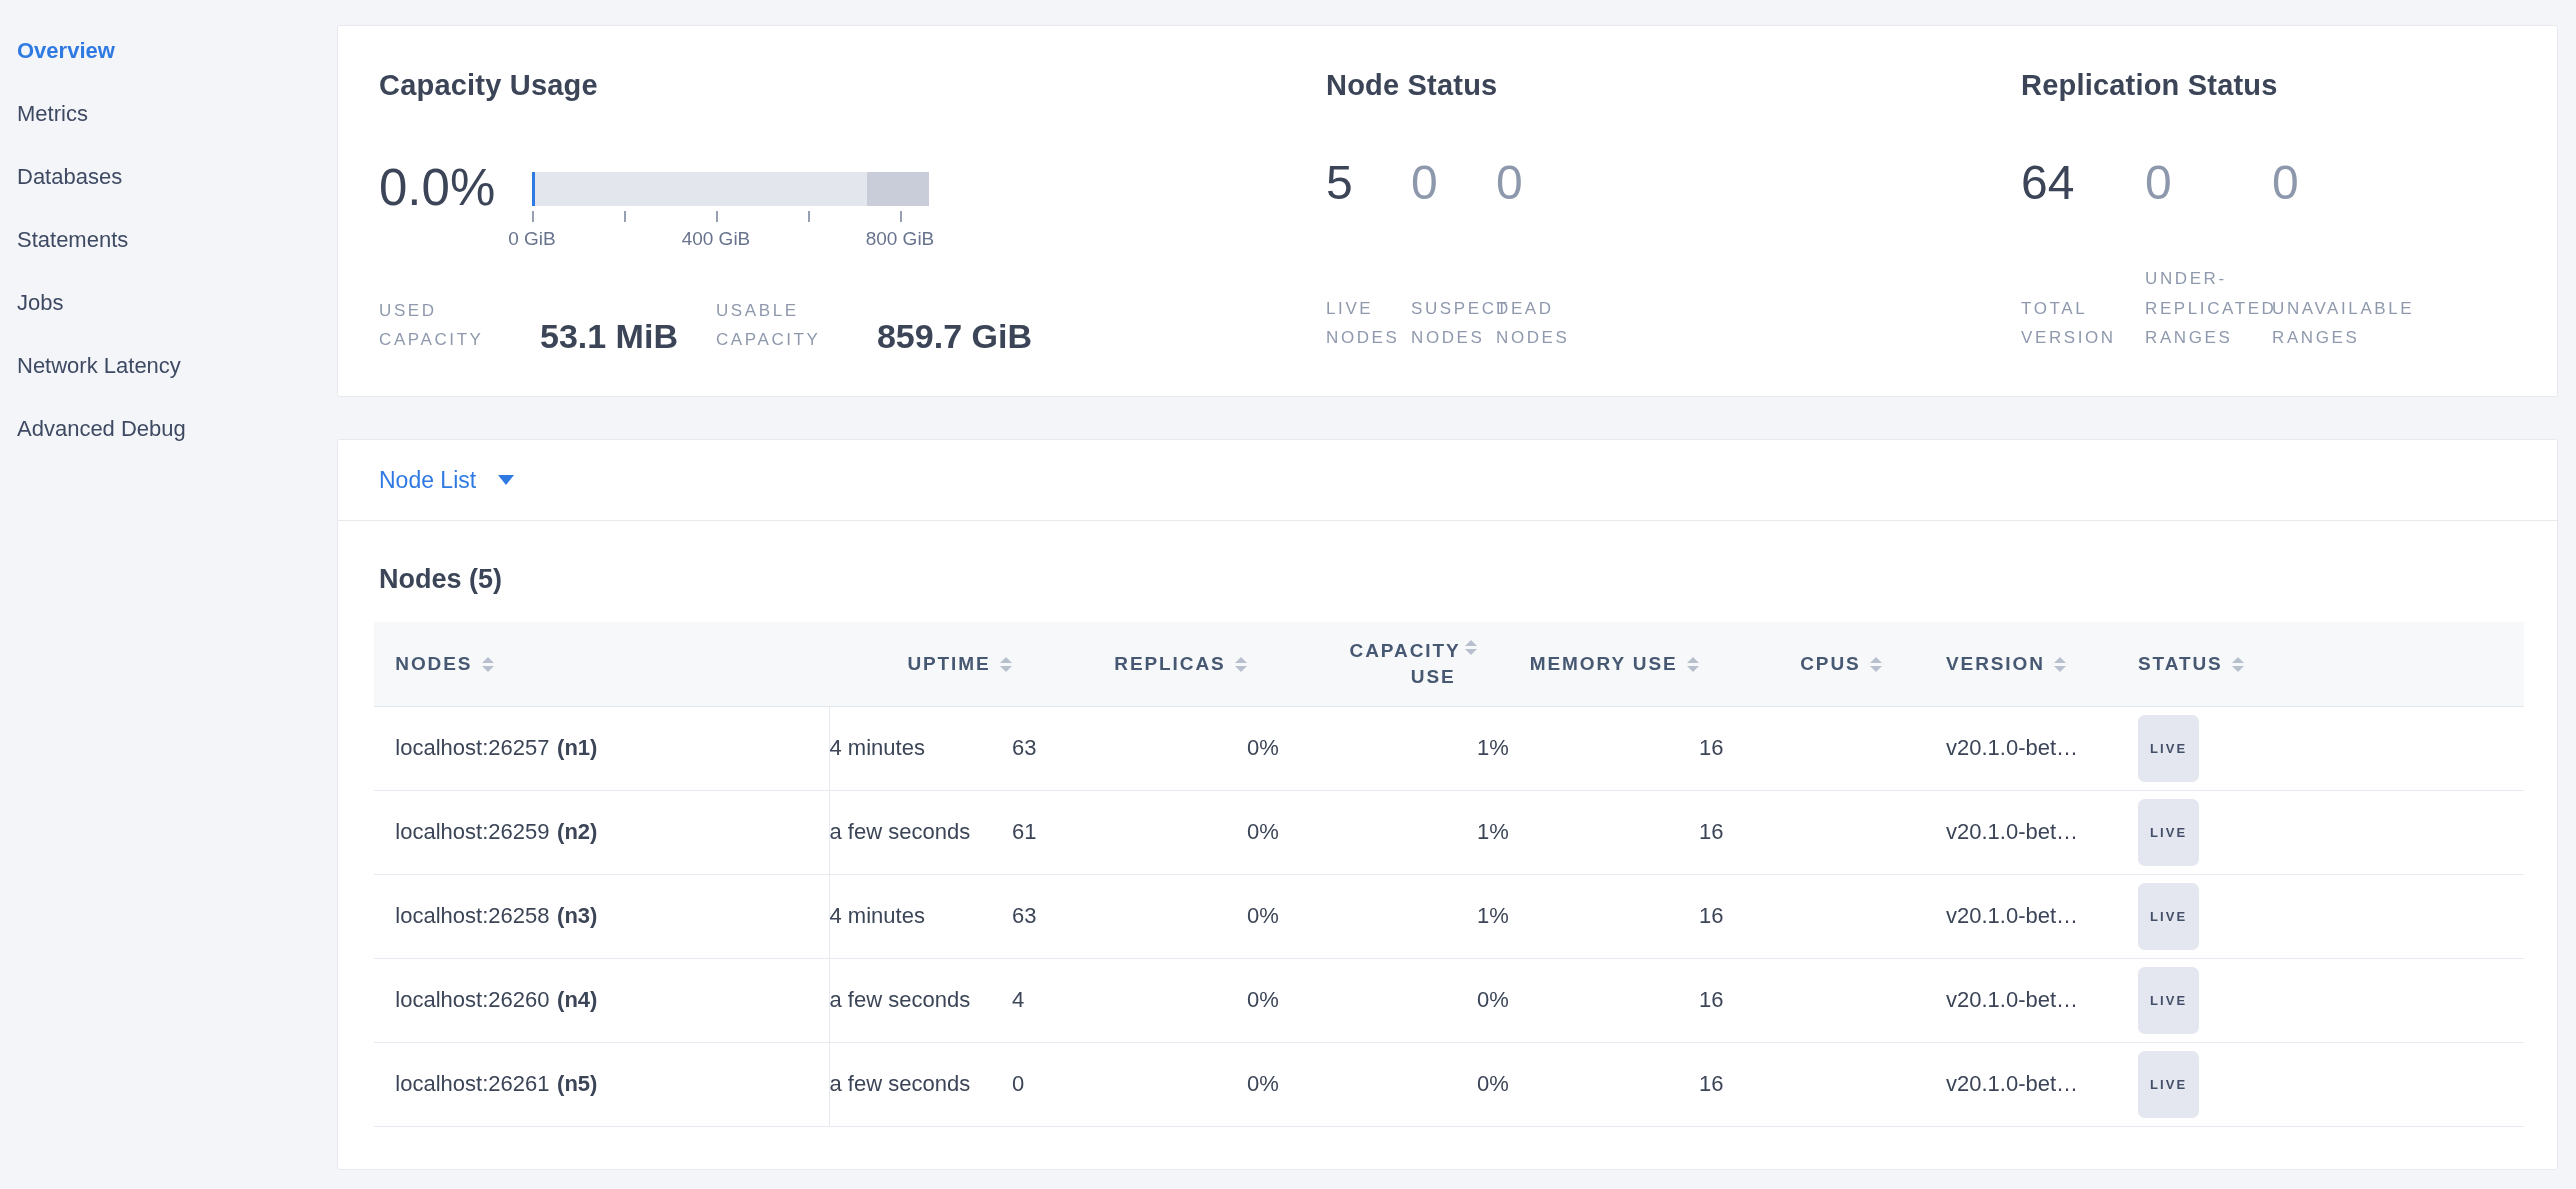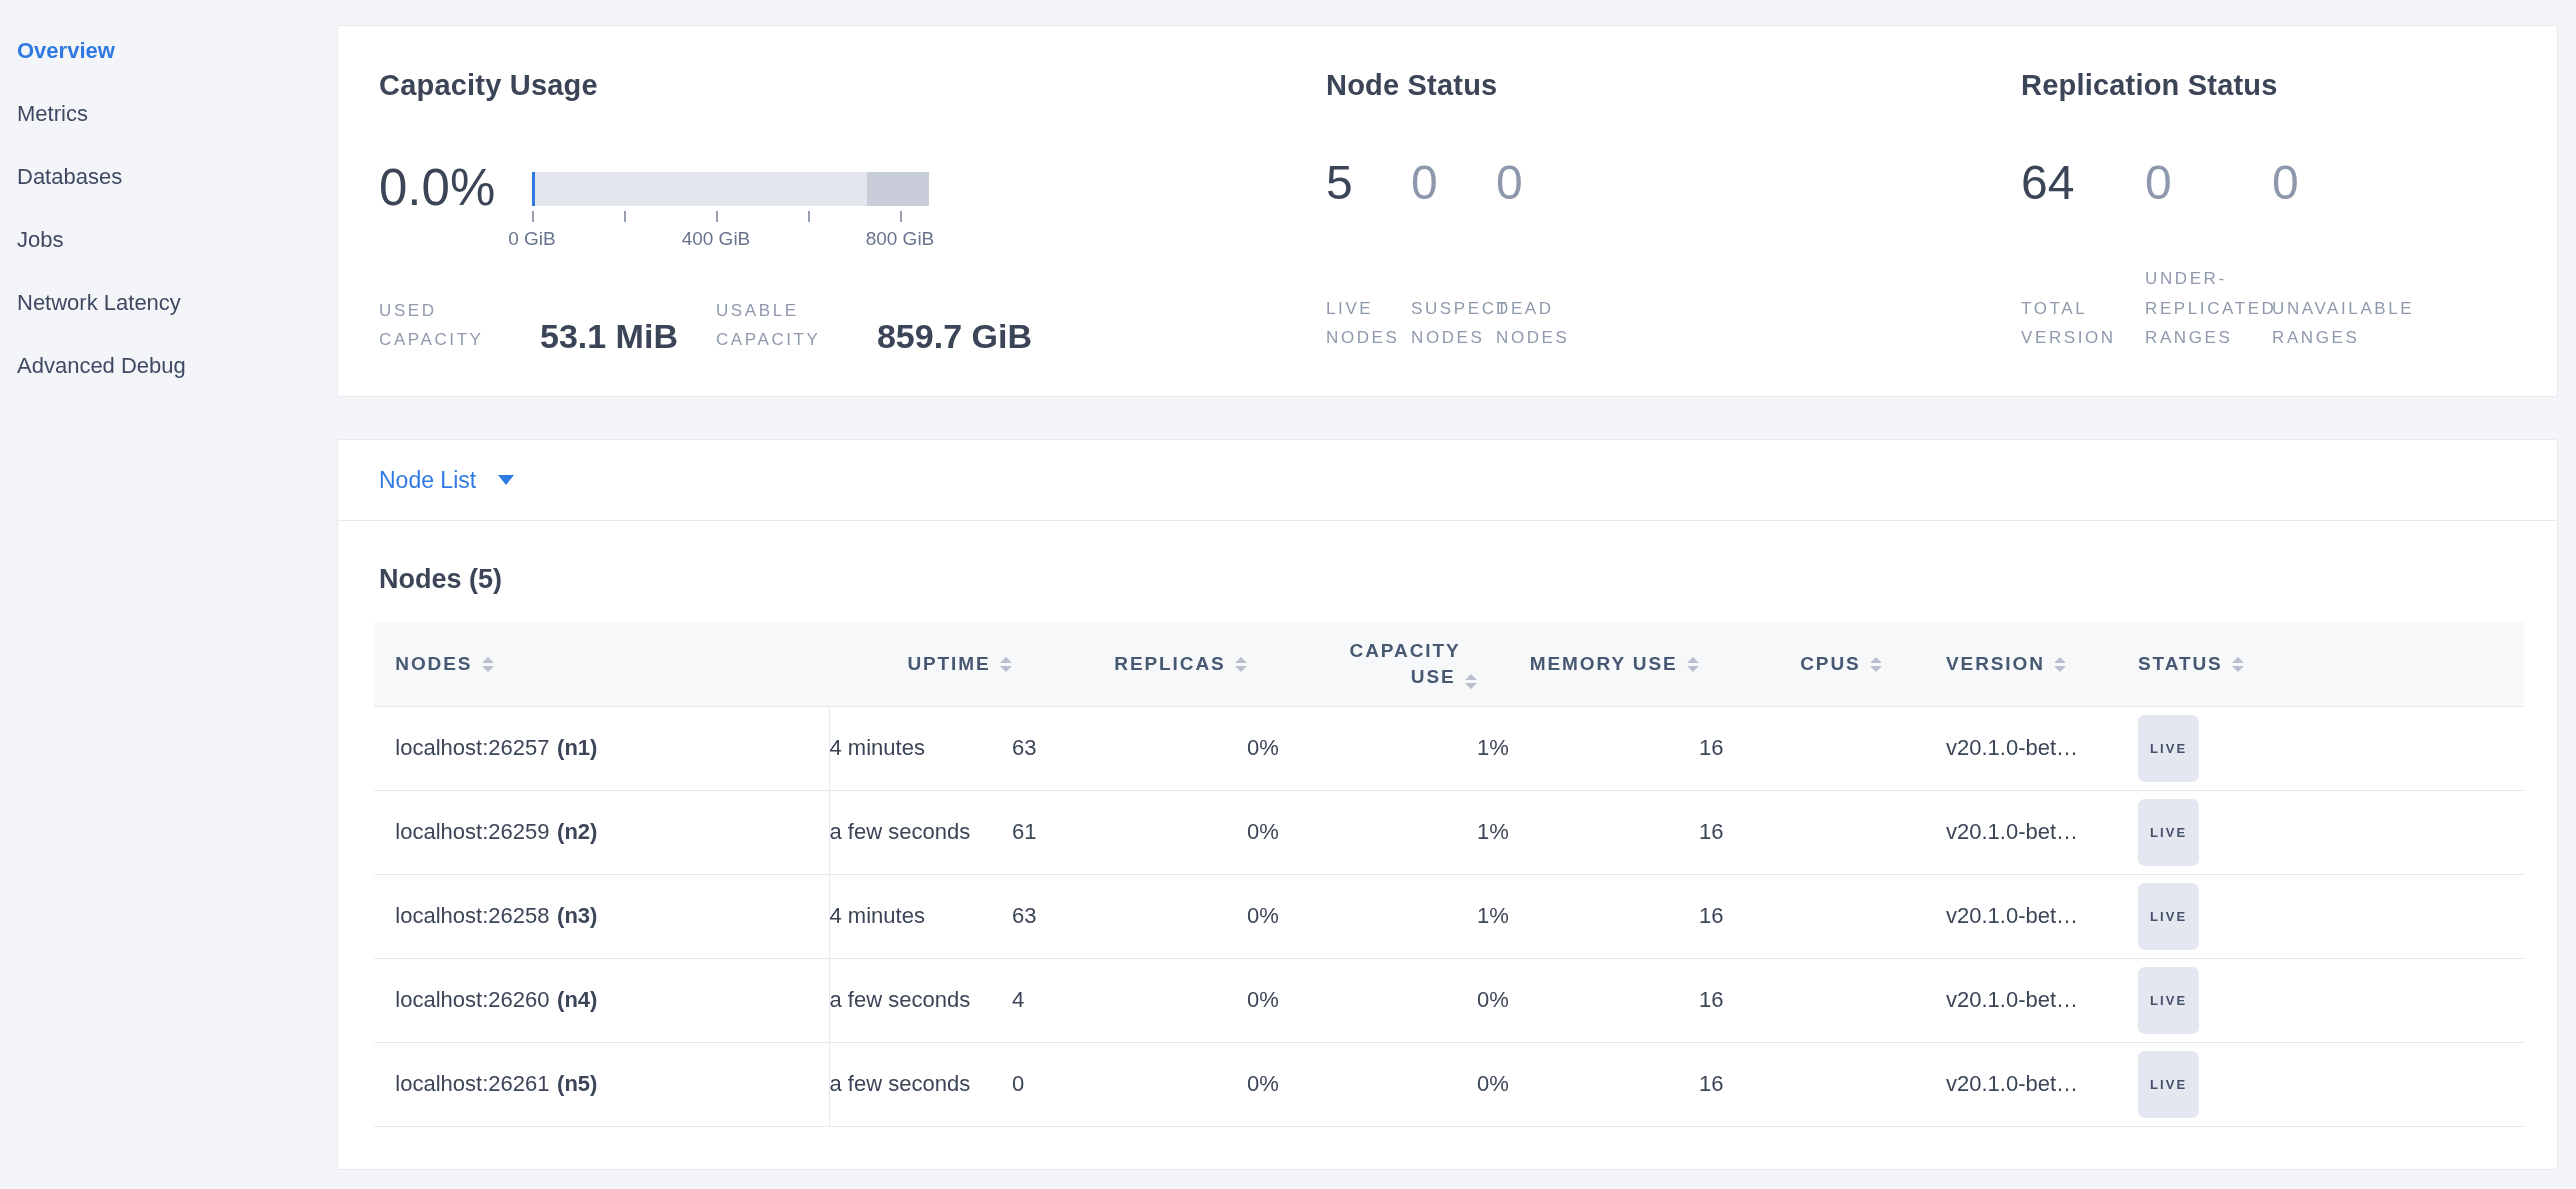--- a/index.html
+++ b/index.html
@@ -79,21 +79,21 @@
   .caret{margin-left:22px;width:0;height:0;border-left:8.5px solid transparent;border-right:8.5px solid transparent;border-top:10.2px solid var(--blue);}
 
   .nodes-title{margin:43px 0 0 41px;font-size:27px;font-weight:700;color:var(--dark);}
 
   table.node-table{margin:27px 34px 0 36px;border-collapse:collapse;table-layout:fixed;width:2150px;}
   thead tr{height:84px;background:var(--header-bg);}
   thead tr{border-bottom:0.9px solid #e2e6ed;}
   th{font-size:19px;font-weight:700;letter-spacing:1.9px;color:var(--header-text);vertical-align:middle;}
   .th-inner{display:flex;align-items:center;}
   .th-inner.right{justify-content:flex-end;}
-  .th-inner.top{align-items:flex-end;}
+  .th-inner.top{align-items:flex-start;}
   .th-label{white-space:nowrap;text-align:right;}
   .th-label.wrap{white-space:normal;width:106px;line-height:1.35;}
   .sort{display:flex;flex-direction:column;gap:3.4px;margin-left:9.4px;padding-top:1.7px;}
   .sort i{display:block;width:0;height:0;border-left:6px solid transparent;border-right:6px solid transparent;}
   .sort .up{border-bottom:6.8px solid var(--arrow);}
   .sort .dn{border-top:6.8px solid var(--arrow);}
 
   tbody tr{height:84px;border-bottom:0.9px solid var(--row-border);}
   td{font-size:22px;color:var(--dark);vertical-align:middle;background:#fff;}
   td.c-nodes{padding-left:21.3px;border-right:0.9px solid var(--row-border);}
@@ -105,20 +105,21 @@
 </style>
 </head>
 <body>
 
 <div class="page">
 
   <nav class="sidebar">
     <a class="side-item active">Overview</a>
     <a class="side-item">Metrics</a>
     <a class="side-item">Databases</a>
+    <a class="side-item">Statements</a>
     <a class="side-item">Jobs</a>
     <a class="side-item">Network Latency</a>
     <a class="side-item">Advanced Debug</a>
   </nav>
 
   <section class="card summary">
 
     <div class="sec capacity">
       <h2 class="sec-title">Capacity Usage</h2>
       <div class="cap-percent">0.0%</div>

